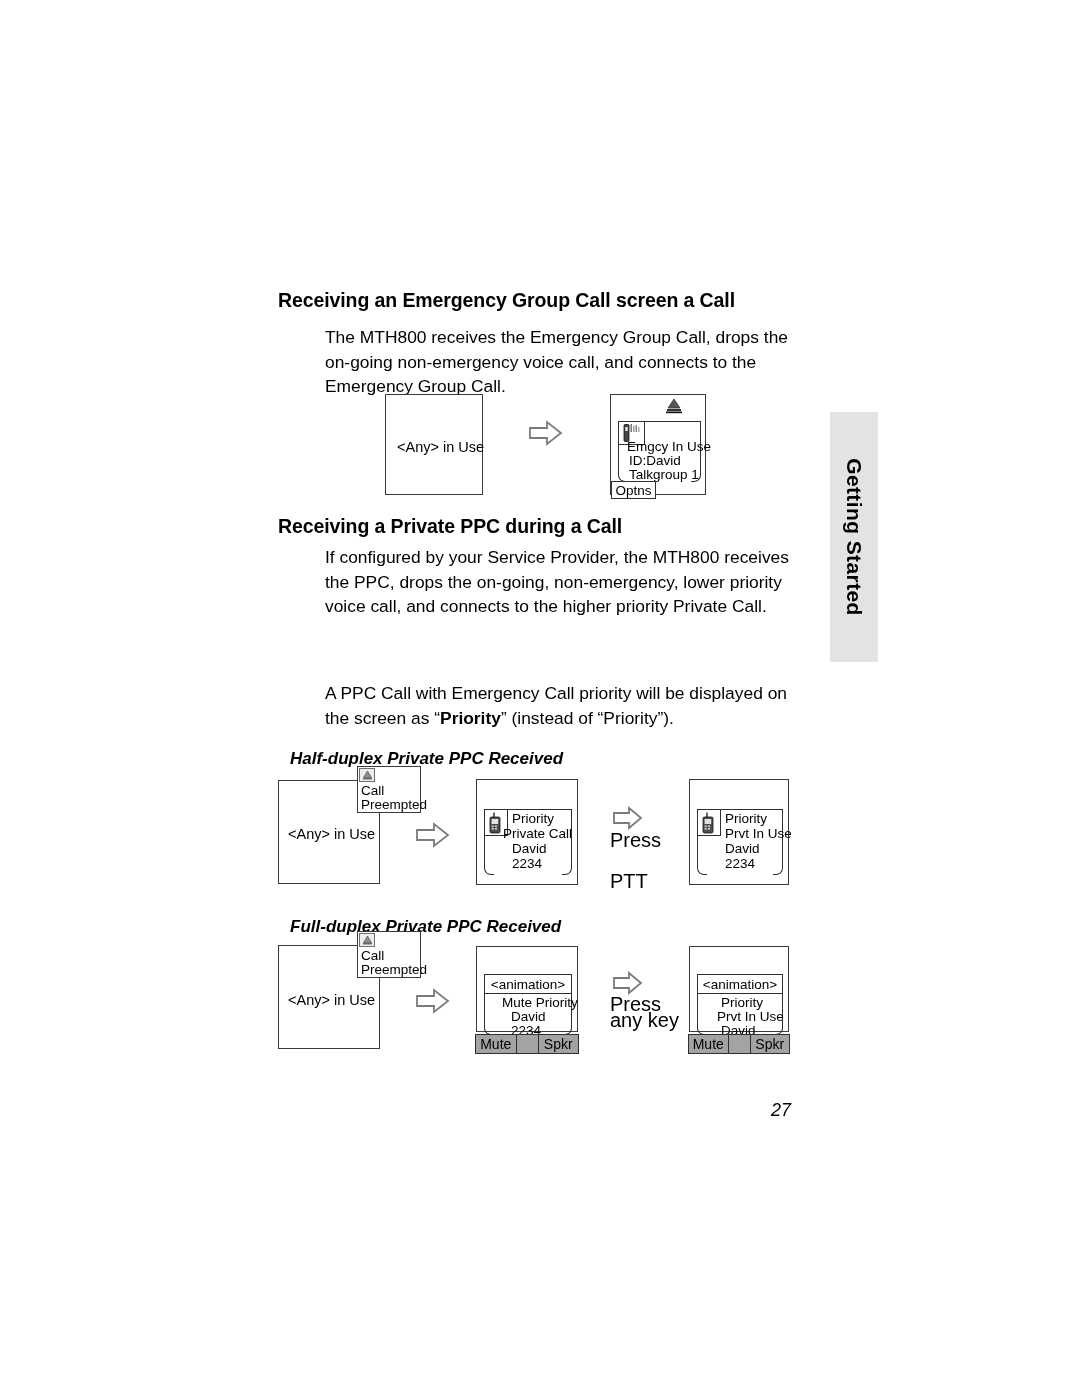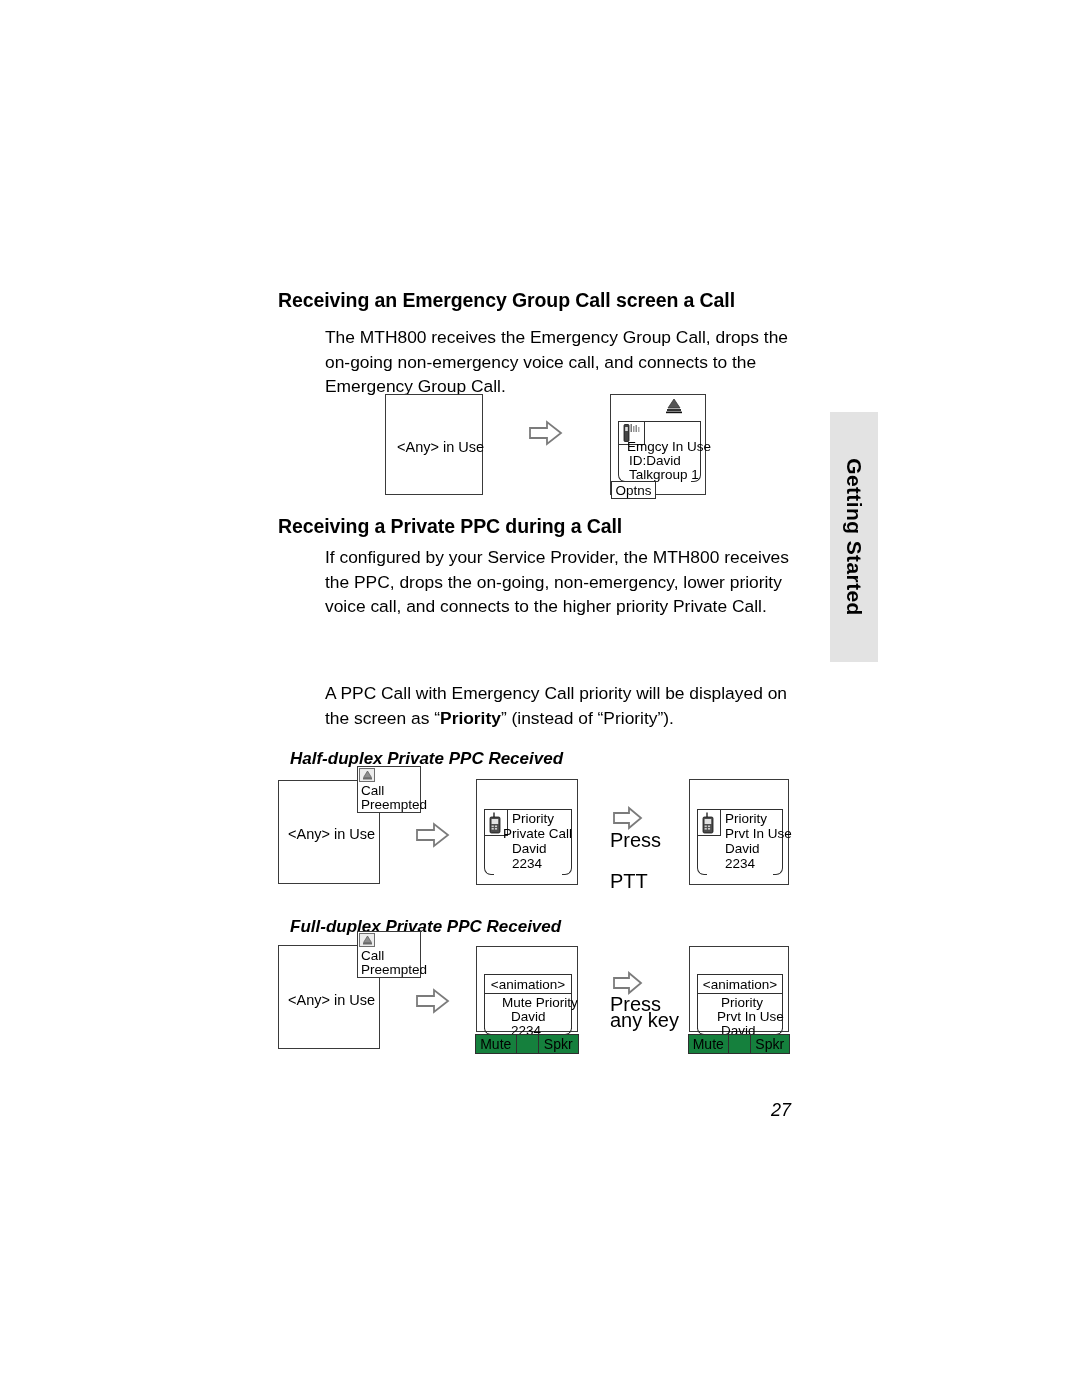--- a/index.html
+++ b/index.html
@@ -123,21 +123,21 @@
     border-bottom-right-radius: 7px;
     box-sizing: border-box;
   }
 
   
   .softkey-bar {
     position: absolute;
     border: 1.5px solid #2f2f2f;
     box-sizing: border-box;
     display: flex;
-    background: #15803d;
+    background: #a3a3a3;
   }
   .softkey {
     flex: 1 1 0;
     display: flex;
     align-items: center;
     justify-content: center;
     font-size: 14px;
     border-right: 1.5px solid #2f2f2f;
     box-sizing: border-box;
   }

